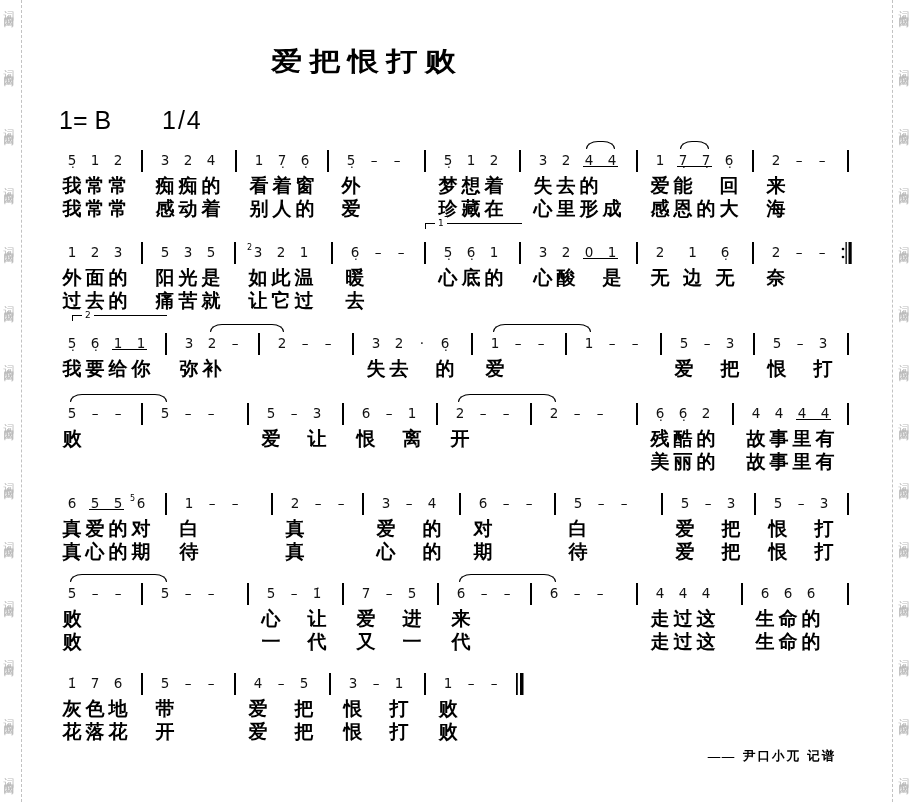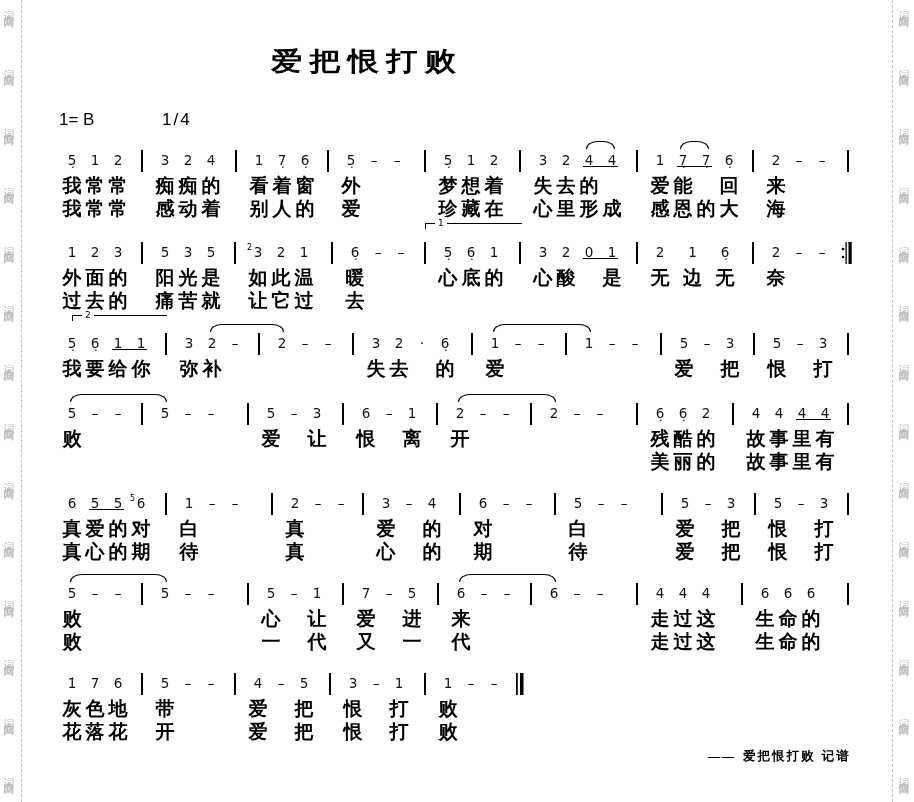--- a/index.html
+++ b/index.html
@@ -4,21 +4,21 @@
 <style>
 *{margin:0;padding:0;box-sizing:border-box;}
 html,body{background:#fff;}
 body{width:914px;height:802px;overflow:hidden;}
 #page{position:relative;width:914px;height:802px;background:#fff;color:#000;font-family:"DejaVu Sans",sans-serif;overflow:hidden;}
 .dash-line{position:absolute;top:0;height:802px;width:0;border-left:1px dashed #c2c2c2;}
 .wm{position:absolute;width:14px;writing-mode:vertical-rl;font-size:11px;line-height:14px;letter-spacing:3.5px;color:#b9b9b9;}
 .wm.l{left:1px;} .wm.r{left:896px;}
 .title{position:absolute;top:45px;left:0;width:733px;text-align:center;line-height:32px;}
 .title span{display:inline-block;font-size:26px;font-weight:bold;letter-spacing:6px;transform:scaleX(1.2);}
-.meta{position:absolute;top:108px;font-family:"Liberation Sans",sans-serif;font-size:17px;line-height:24px;white-space:pre;}
+.meta{position:absolute;top:108px;font-family:"Liberation Sans",sans-serif;font-size:25px;line-height:24px;white-space:pre;}
 .row{position:absolute;left:0;width:914px;height:70px;}
 .m{position:absolute;top:0;height:70px;display:flex;padding-left:calc(23px - var(--sw,23px)/2);}
 .m::after{content:"";position:absolute;right:-1px;top:0;width:2px;height:22px;background:#000;}
 .m.nobar::after{display:none;}
 .s{width:var(--sw,23px);flex:none;display:flex;flex-direction:column;align-items:center;position:relative;}
 .n{display:block;height:20px;line-height:20px;font-size:13.5px;white-space:pre;color:#111;}
 .l1{display:block;height:30px;line-height:30px;font-size:19px;font-weight:bold;white-space:pre;}
 .l2{display:block;height:16px;line-height:16px;font-size:19px;font-weight:bold;white-space:pre;}
 .g{position:absolute;top:2px;left:calc(50% - 11px);font-size:8px;line-height:8px;}
 .ul{position:absolute;top:16px;height:1px;background:#000;}
@@ -902,16 +902,16 @@
 
   <div class="volta" style="left:425px;top:223px;width:97px">
     <span class="vl">1</span>
   </div>
   <div class="volta" style="left:72px;top:315px;width:95px">
     <span class="vl">2</span>
   </div>
 
   <div class="credit">
     <span class="cd">——</span>
-    <span class="ct">爱把恨打败 记谱</span>
+    <span class="ct">尹口小兀 记谱</span>
   </div>
 
 </div>
 
 </body></html>

